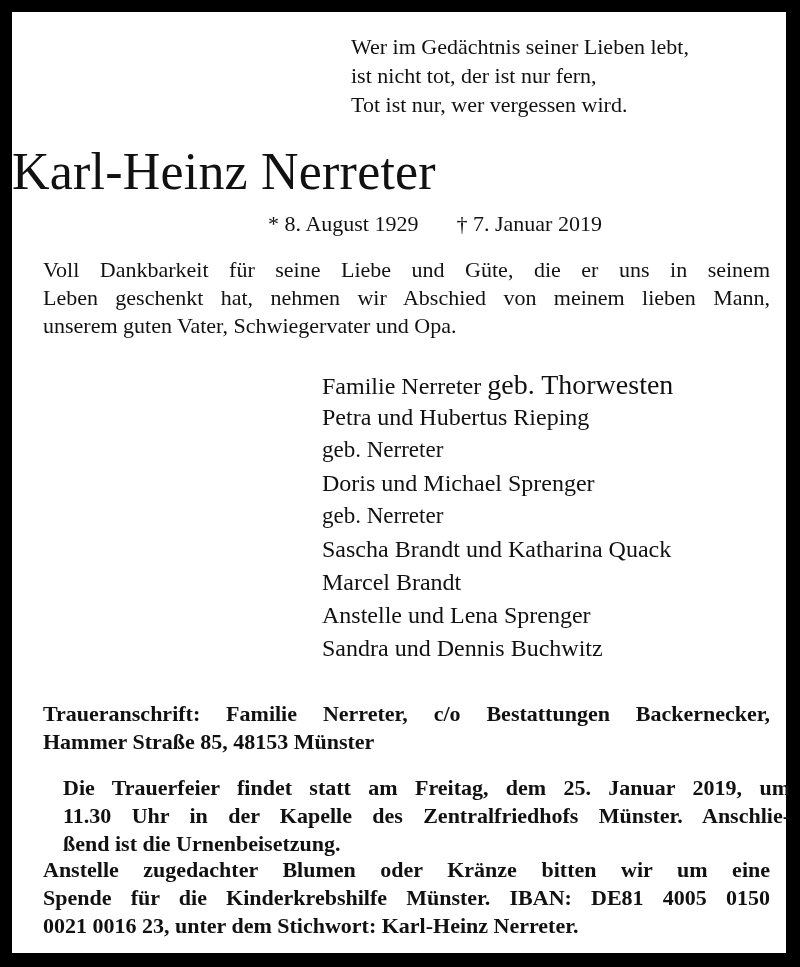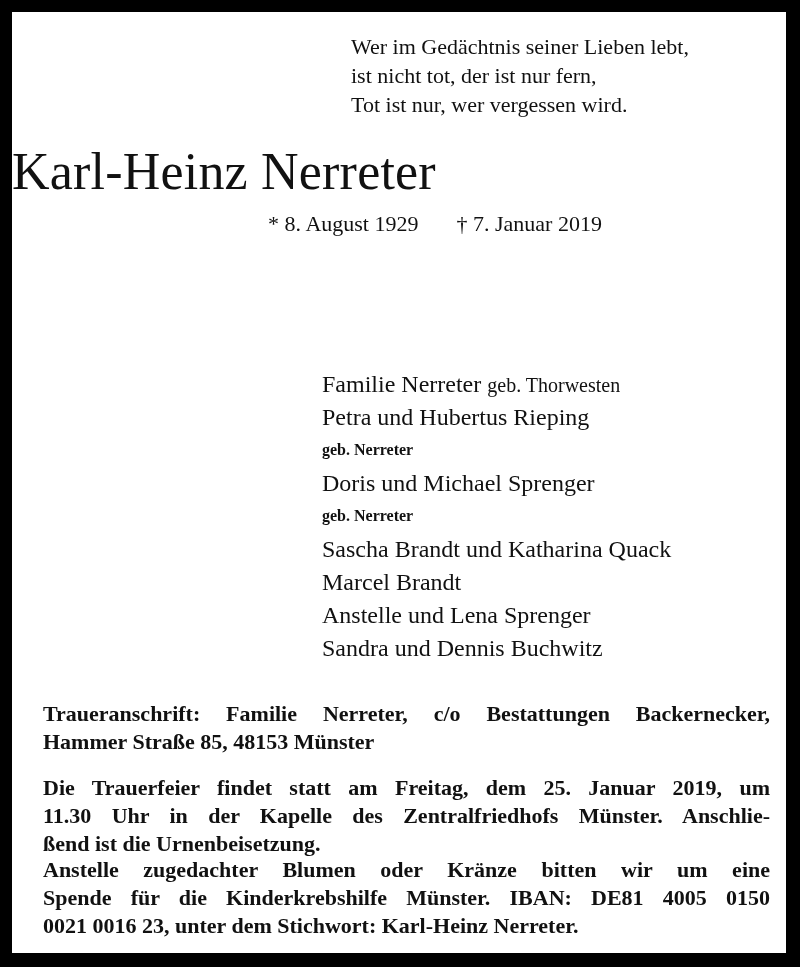--- a/index.html
+++ b/index.html
@@ -74,52 +74,57 @@
     .jline.last {
       text-align-last: left;
     }
 
     .family {
       left: 310px;
       top: 356px;
       font-size: 24px;
     }
     .family .row { height: 33px; line-height: 33px; white-space: nowrap; }
-    .family .sub { height: 33px; line-height: 31px; font-size: 16px; white-space: nowrap; font-weight: bold; }
-    .family .inline-sub { font-size: 20px; }
+    .family .sub { height: 33px; line-height: 31px; font-size: 23px; white-space: nowrap; }
+    .family .inline-sub { font-size: 28px; }
 
     .body-block {
       left: 31px;
       width: 727px;
       font-size: 22px;
       line-height: 27px;
       white-space: normal;
       font-weight: bold;
     }
     .b1 { top: 688px; }
-    .b2 { top: 762px; }
+    .b2 { top: 762px; margin-left: 20px; }
     .b3 { top: 844px; }
   </style>
 </head>
 <body>
 
 <div class="frame">
 
   <div class="abs poem">
     <div>Wer im Gedächtnis seiner Lieben lebt,</div>
     <div>ist nicht tot, der ist nur fern,</div>
     <div>Tot ist nur, wer vergessen wird.</div>
   </div>
 
   <div class="abs name">Karl-Heinz Nerreter</div>
 
   <div class="abs dates">
     <span>* 8. August 1929</span><span class="gap"></span><span>† 7. Januar 2019</span>
   </div>
 
+  <div class="abs intro">
+    <span class="jline">Voll Dankbarkeit für seine Liebe und Güte, die er uns in seinem</span>
+    <span class="jline">Leben geschenkt hat, nehmen wir Abschied von meinem lieben Mann,</span>
+    <span class="jline last">unserem guten Vater, Schwiegervater und Opa.</span>
+  </div>
 
   <div class="abs family">
     <div class="row">
       <span>Familie Nerreter</span>
       <span class="inline-sub">geb. Thorwesten</span>
     </div>
     <div class="row">
       <span>Petra und Hubertus Rieping</span>
     </div>
     <div class="sub">geb. Nerreter</div>

